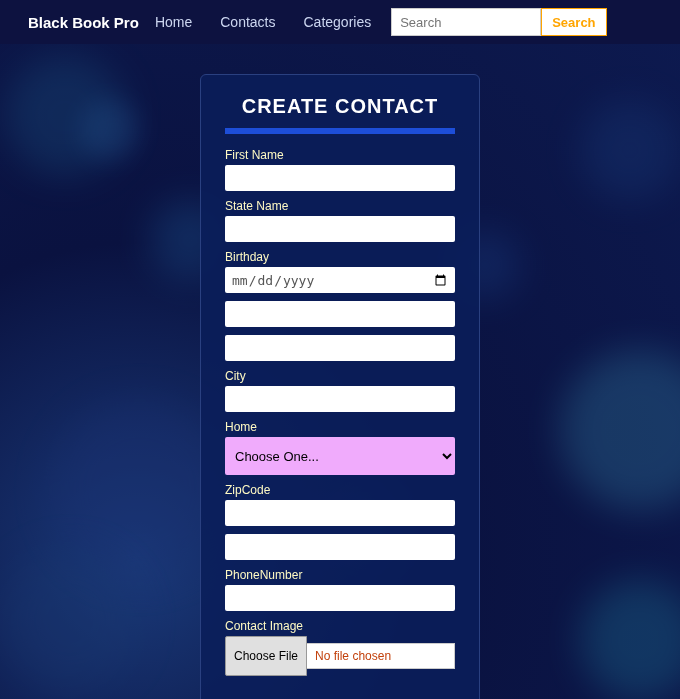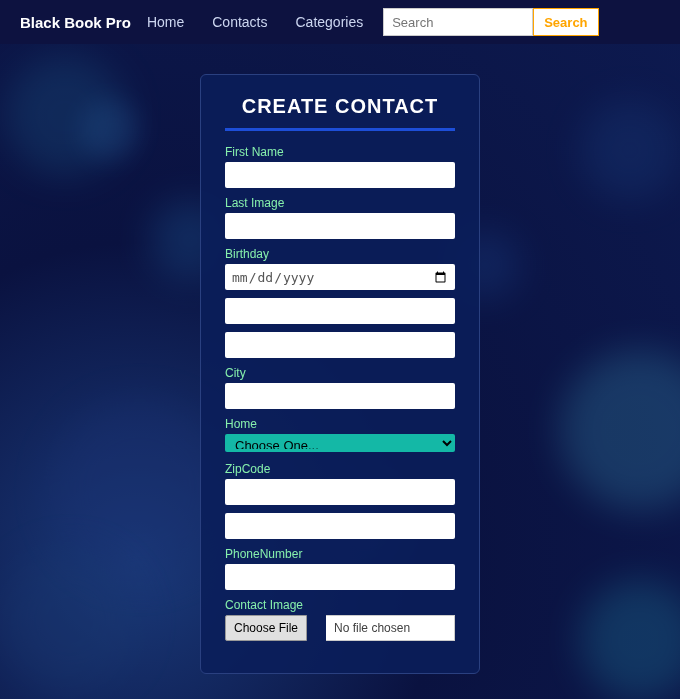--- a/index.html
+++ b/index.html
@@ -28,21 +28,21 @@
       opacity: 0.5;
     }
 
     
     .navbar {
       position: relative;
       z-index: 10;
       background: #0d1240;
       display: flex;
       align-items: center;
-      padding: 0 20px;
+      padding: 0 28px;
       height: 44px;
       gap: 16px;
     }
 
     .navbar-brand {
       color: white;
       font-weight: bold;
       font-size: 15px;
       white-space: nowrap;
     }
@@ -119,30 +119,30 @@
     }
 
     .form-title {
       color: white;
       font-size: 20px;
       font-weight: bold;
       text-align: center;
       letter-spacing: 1px;
       margin-bottom: 14px;
       padding-bottom: 10px;
-      border-bottom: 3px solid #1d4ed8;
+      border-bottom: 6px solid #1d4ed8;
     }
 
     .form-group {
       margin-bottom: 8px;
     }
 
     .form-label {
       display: block;
-      color: #86efac;
+      color: #fef9c3;
       font-size: 12px;
       margin-bottom: 3px;
     }
 
     .form-input {
       width: 100%;
       height: 26px;
       padding: 3px 6px;
       border: none;
       background: white;
@@ -150,59 +150,58 @@
       outline: none;
       border-radius: 2px;
     }
 
     .form-input[type="date"] {
       color: #555;
     }
 
     .form-select {
       width: 100%;
-      height: 18px;
+      height: 38px;
       padding: 3px 6px;
       border: none;
-      background: #14b8a6;
+      background: #f0abfc;
       font-size: 13px;
       outline: none;
       border-radius: 2px;
       appearance: auto;
     }
 
     .file-input-wrapper {
       display: flex;
       align-items: center;
       gap: 0;
     }
 
     .file-btn {
       background: #e0e0e0;
       border: 1px solid #999;
       font-size: 12px;
       padding: 3px 8px;
-      height: 26px;
+      height: 40px;
       cursor: pointer;
       white-space: nowrap;
       border-radius: 2px 0 0 2px;
     }
 
     .file-name {
       background: white;
       border: 1px solid #ccc;
       border-left: none;
       height: 26px;
       padding: 3px 8px;
       font-size: 12px;
-      color: #404040;
+      color: #c2410c;
       flex: 1;
       display: flex;
       align-items: center;
-      margin-left: 19px;
     }
   </style>
 </head>
 <body>
 
 <div class="bg">
   <div class="bokeh" style="left:5px;top:55px;width:120px;height:120px;background:#1a5080;opacity:0.35;"></div>
   <div class="bokeh" style="left:50px;top:400px;width:180px;height:180px;background:#1a3070;opacity:0.4;"></div>
   <div class="bokeh" style="left:150px;top:200px;width:80px;height:80px;background:#2060a0;opacity:0.3;"></div>
   <div class="bokeh" style="left:580px;top:100px;width:100px;height:100px;background:#1a4080;opacity:0.3;"></div>
@@ -230,21 +229,21 @@
 <div class="main-content">
   <div class="form-card">
     <div class="form-title">CREATE CONTACT</div>
 
     <div class="form-group">
       <label class="form-label">First Name</label>
       <input class="form-input" type="text" style="">
     </div>
 
     <div class="form-group">
-      <label class="form-label">Last Image</label>
+      <label class="form-label">State Name</label>
       <input class="form-input" type="text" style="">
     </div>
 
     <div class="form-group">
       <label class="form-label">Birthday</label>
       <input class="form-input" type="date" style="">
     </div>
 
     <div class="form-group">
       <input class="form-input" type="text" style="">

